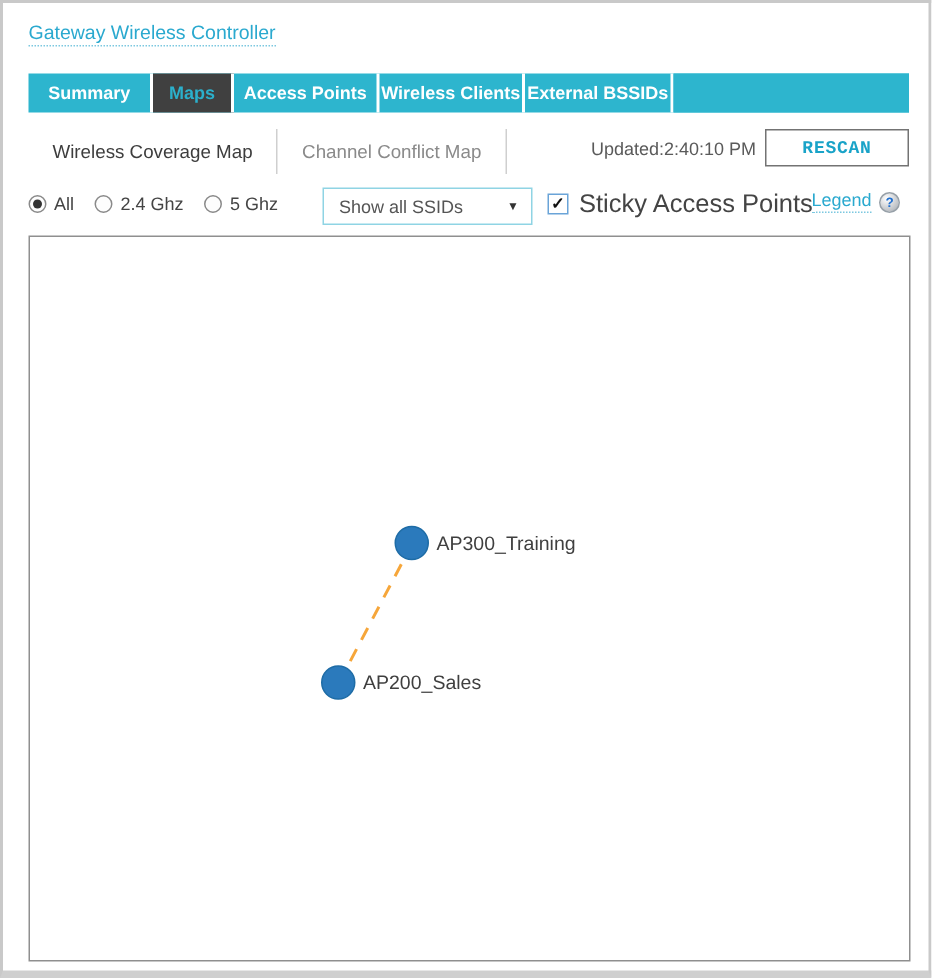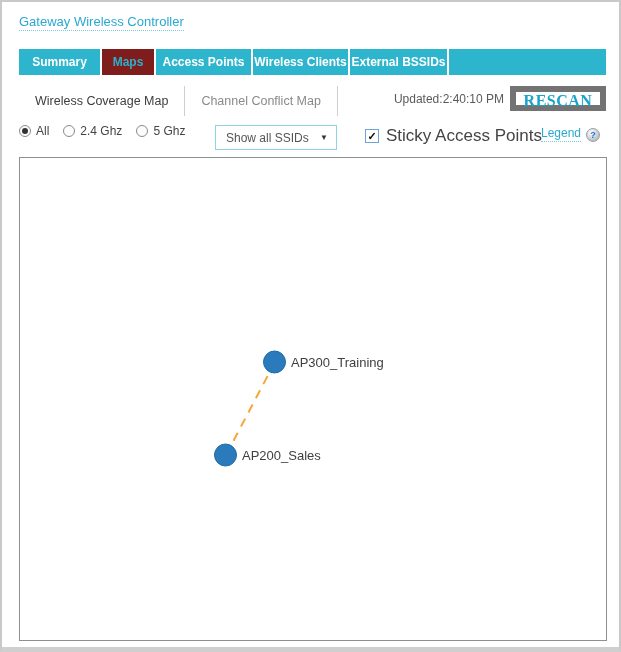--- a/index.html
+++ b/index.html
@@ -18,51 +18,51 @@
   
   .tabbar {
     position:absolute; left:17px; top:47px; width:587px; height:26px;
     background:#2db5ce; display:flex;
   }
   .tab {
     height:100%; display:flex; align-items:center; justify-content:center;
     color:#fff; font-size:12px; font-weight:bold; cursor:pointer;
     border-right:2px solid #fff; white-space:nowrap;
   }
-  .tab.active { background:#7f1d1d; color:#2bb0cc; }
+  .tab.active { background:#404040; color:#2bb0cc; }
   .tab-fill { flex:1; background:#2db5ce; }
   
   .subtabs { position:absolute; left:17px; top:84px; display:flex; align-items:center; height:30px; }
   .subtab {
     padding:0 16px; font-size:12.5px; color:#8a8a8a; cursor:pointer;
     display:flex; align-items:center; height:30px; white-space:nowrap;
   }
   .subtab.active { color:#3d3d3d; font-weight:normal; }
   .subtab-divider { width:1px; height:30px; background:#cfcfcf; }
   .updated-text { position:absolute; right:115px; top:90px; font-size:12px; color:#5a5a5a; }
   .rescan-btn {
     position:absolute; right:13px; top:84px; width:96px; height:25px;
-    background:#fff; border:6px solid #737373; color:#19a3c8;
-    font-family:Liberation Serif, serif; font-size:16px; font-weight:bold;
+    background:#fff; border:1px solid #737373; color:#19a3c8;
+    font-family:Liberation Mono, monospace; font-size:12px; font-weight:bold;
     letter-spacing:0.5px; cursor:pointer;
   }
   
-  .radio-group { position:absolute; left:17px; top:122px; display:flex; align-items:flex-start; height:24px; }
+  .radio-group { position:absolute; left:17px; top:122px; display:flex; align-items:center; height:24px; }
   .radio-item { display:flex; align-items:center; cursor:pointer; margin-right:14px; }
   .radio-circle {
     width:12px; height:12px; border-radius:50%; border:1px solid #8a8a8a;
     background:#fdfdfd; margin-right:5px; position:relative; flex:0 0 auto;
   }
   .radio-item.selected .radio-circle::after {
     content:""; position:absolute; left:2px; top:2px; width:6px; height:6px;
     border-radius:50%; background:#333;
   }
   .radio-label { font-size:12px; color:#444; }
   .ssid-select {
-    position:absolute; left:213px; top:123px; width:122px; height:25px;
+    position:absolute; left:213px; top:123px; width:140px; height:25px;
     border:1px solid #8fd4e4; background:#fff; display:flex; align-items:center;
     cursor:pointer; padding:0 8px 0 10px;
   }
   .ssid-select-value { flex:1; font-size:12px; color:#555; }
   .ssid-caret { font-size:8px; color:#333; }
   .checkbox-row { position:absolute; left:363px; top:124px; display:flex; align-items:center; cursor:pointer; }
   .checkbox-box {
     width:14px; height:14px; border:1px solid #6aa4d8; background:#fff;
     margin-right:7px; display:flex; align-items:center; justify-content:center;
     font-size:11px; font-weight:bold; color:#111; line-height:1;

